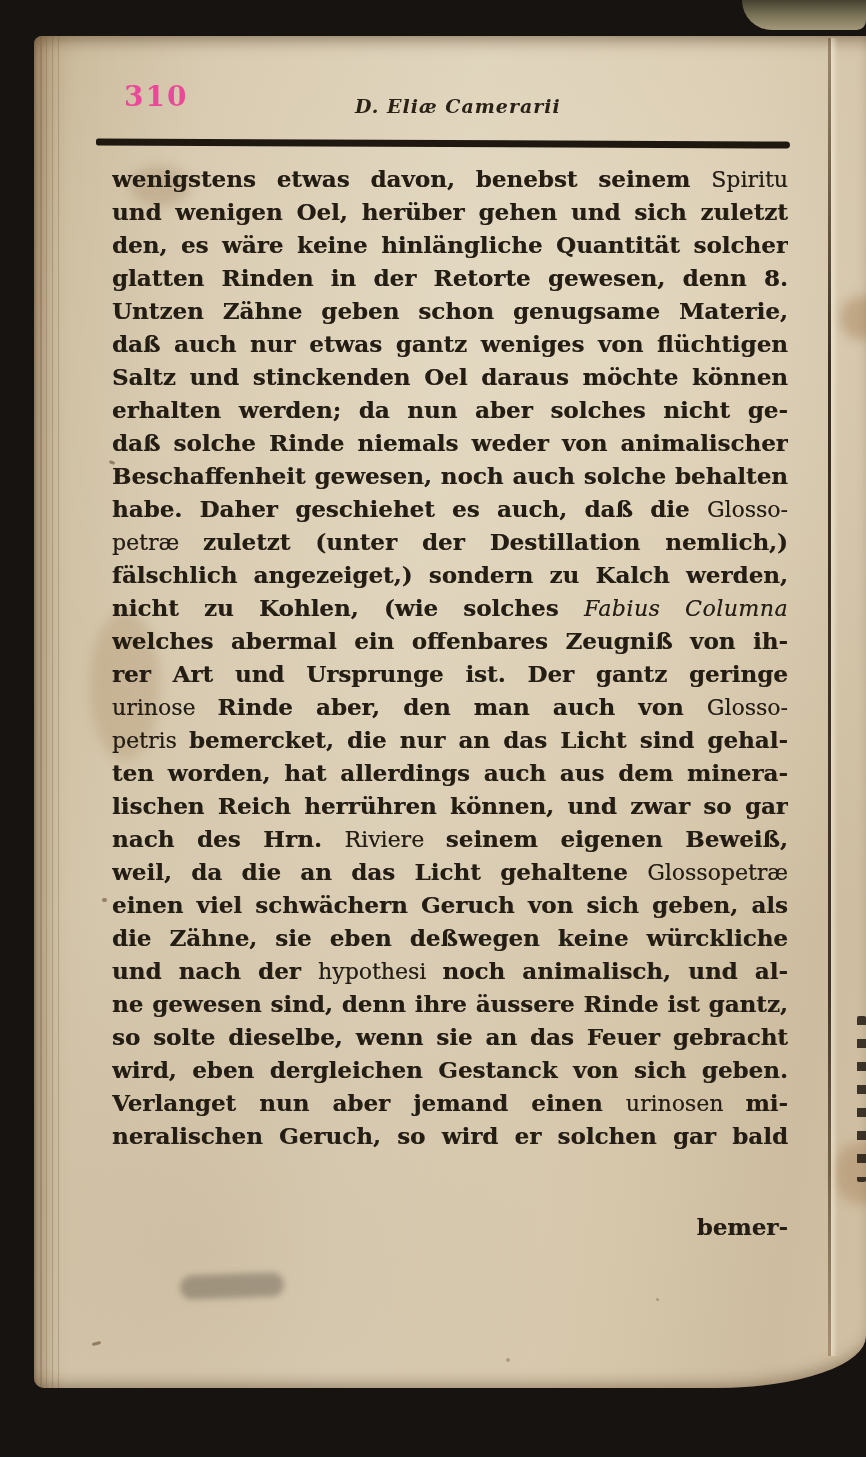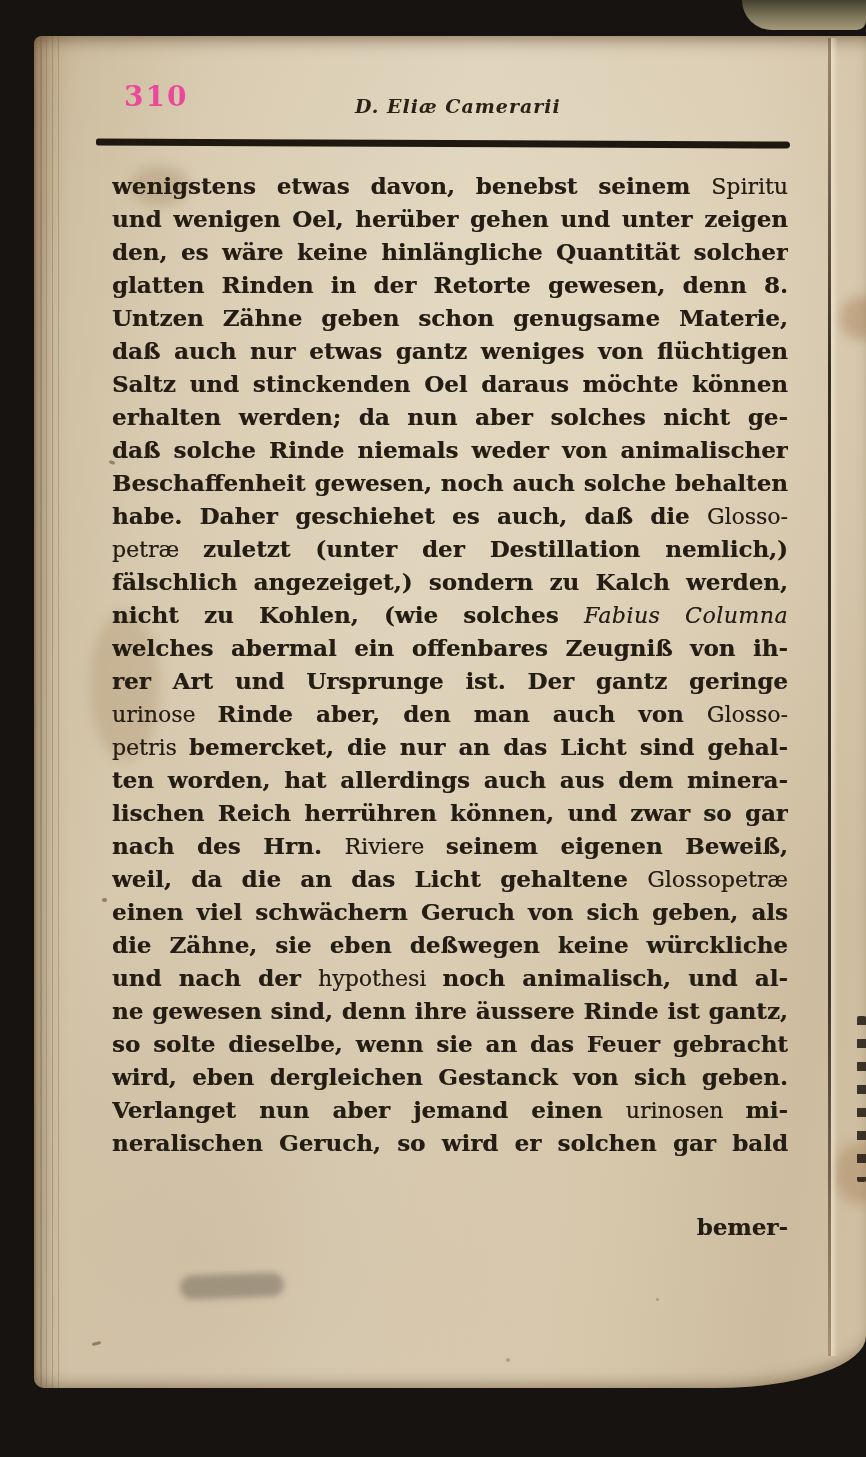--- a/index.html
+++ b/index.html
@@ -38,21 +38,21 @@
   .speck.p3{left:58px;top:1306px;width:9px;height:3px;transform:rotate(-15deg);}
   .speck.p4{left:472px;top:1322px;width:4px;height:4px;opacity:.6;}
   .speck.p5{left:622px;top:1262px;width:3px;height:3px;opacity:.6;}
   
   .pageno{position:absolute;left:112px;top:80px;font-size:28px;font-weight:700;
     color:#ec4899;letter-spacing:2px;margin-left:12px;}
   .running-title{position:absolute;left:355px;top:95px;font-size:19px;font-weight:700;
     font-style:italic;color:#2a2217;white-space:nowrap;letter-spacing:1px;}
   .rule{position:absolute;left:96px;top:140px;width:694px;height:7px;background:#1e1811;
     border-radius:4px 6px 6px 4px;transform:rotate(0.25deg);}
-  .body{position:absolute;left:112px;top:169px;width:676px;color:#241d14;}
+  .body{position:absolute;left:112px;top:162px;width:676px;color:#241d14;}
   .line{height:33px;overflow:hidden;font-size:23px;font-weight:700;line-height:33px;
     text-align:justify;text-align-last:justify;text-shadow:0.3px 0.3px 0.6px rgba(30,22,12,.55);}
   .seg-l{font-weight:400;font-size:22px;}
   .seg-i{font-weight:400;font-style:italic;font-size:22px;letter-spacing:.5px;}
   .catchword-row{position:absolute;left:112px;top:1213px;width:676px;text-align:right;
     font-size:23px;font-weight:700;color:#241d14;text-shadow:0.3px 0.3px 0.6px rgba(30,22,12,.55);}
 </style>
 </head>
 <body>
 
@@ -72,21 +72,21 @@
     <div class="crease"></div>
     <div class="crease-hl"></div>
   </div>
 
   <span class="pageno">310</span>
   <span class="running-title">D. Eliæ Camerarii</span>
   <div class="rule"></div>
 
   <div class="body">
       <div class="line"><span class="seg-f">wenigstens etwas davon, benebst seinem </span><span class="seg-l">Spiritu</span></div>
-      <div class="line"><span class="seg-f">und wenigen Oel, herüber gehen und unter zeigen</span></div>
+      <div class="line"><span class="seg-f">und wenigen Oel, herüber gehen und sich zuletzt</span></div>
       <div class="line"><span class="seg-f">den, es wäre keine hinlängliche Quantität solcher</span></div>
       <div class="line"><span class="seg-f">glatten Rinden in der Retorte gewesen, denn 8.</span></div>
       <div class="line"><span class="seg-f">Untzen Zähne geben schon genugsame Materie,</span></div>
       <div class="line"><span class="seg-f">daß auch nur etwas gantz weniges von flüchtigen</span></div>
       <div class="line"><span class="seg-f">Saltz und stinckenden Oel daraus möchte können</span></div>
       <div class="line"><span class="seg-f">erhalten werden; da nun aber solches nicht ge-</span></div>
       <div class="line"><span class="seg-f">daß solche Rinde niemals weder von animalischer</span></div>
       <div class="line"><span class="seg-f">Beschaffenheit gewesen, noch auch solche behalten</span></div>
       <div class="line"><span class="seg-f">habe. Daher geschiehet es auch, daß die </span><span class="seg-l">Glosso-</span></div>
       <div class="line"><span class="seg-l">petræ </span><span class="seg-f">zuletzt (unter der Destillation nemlich,)</span></div>

